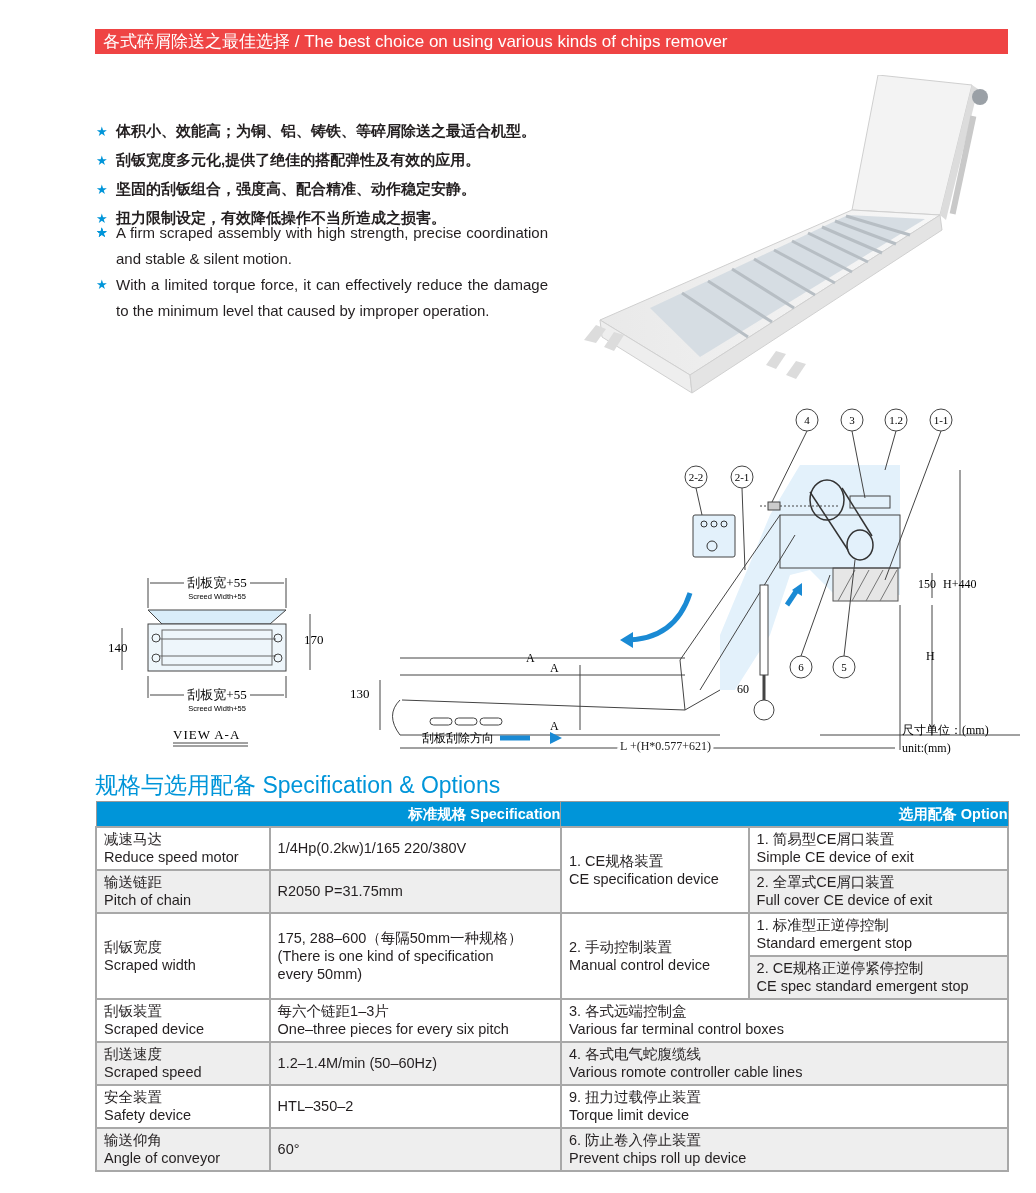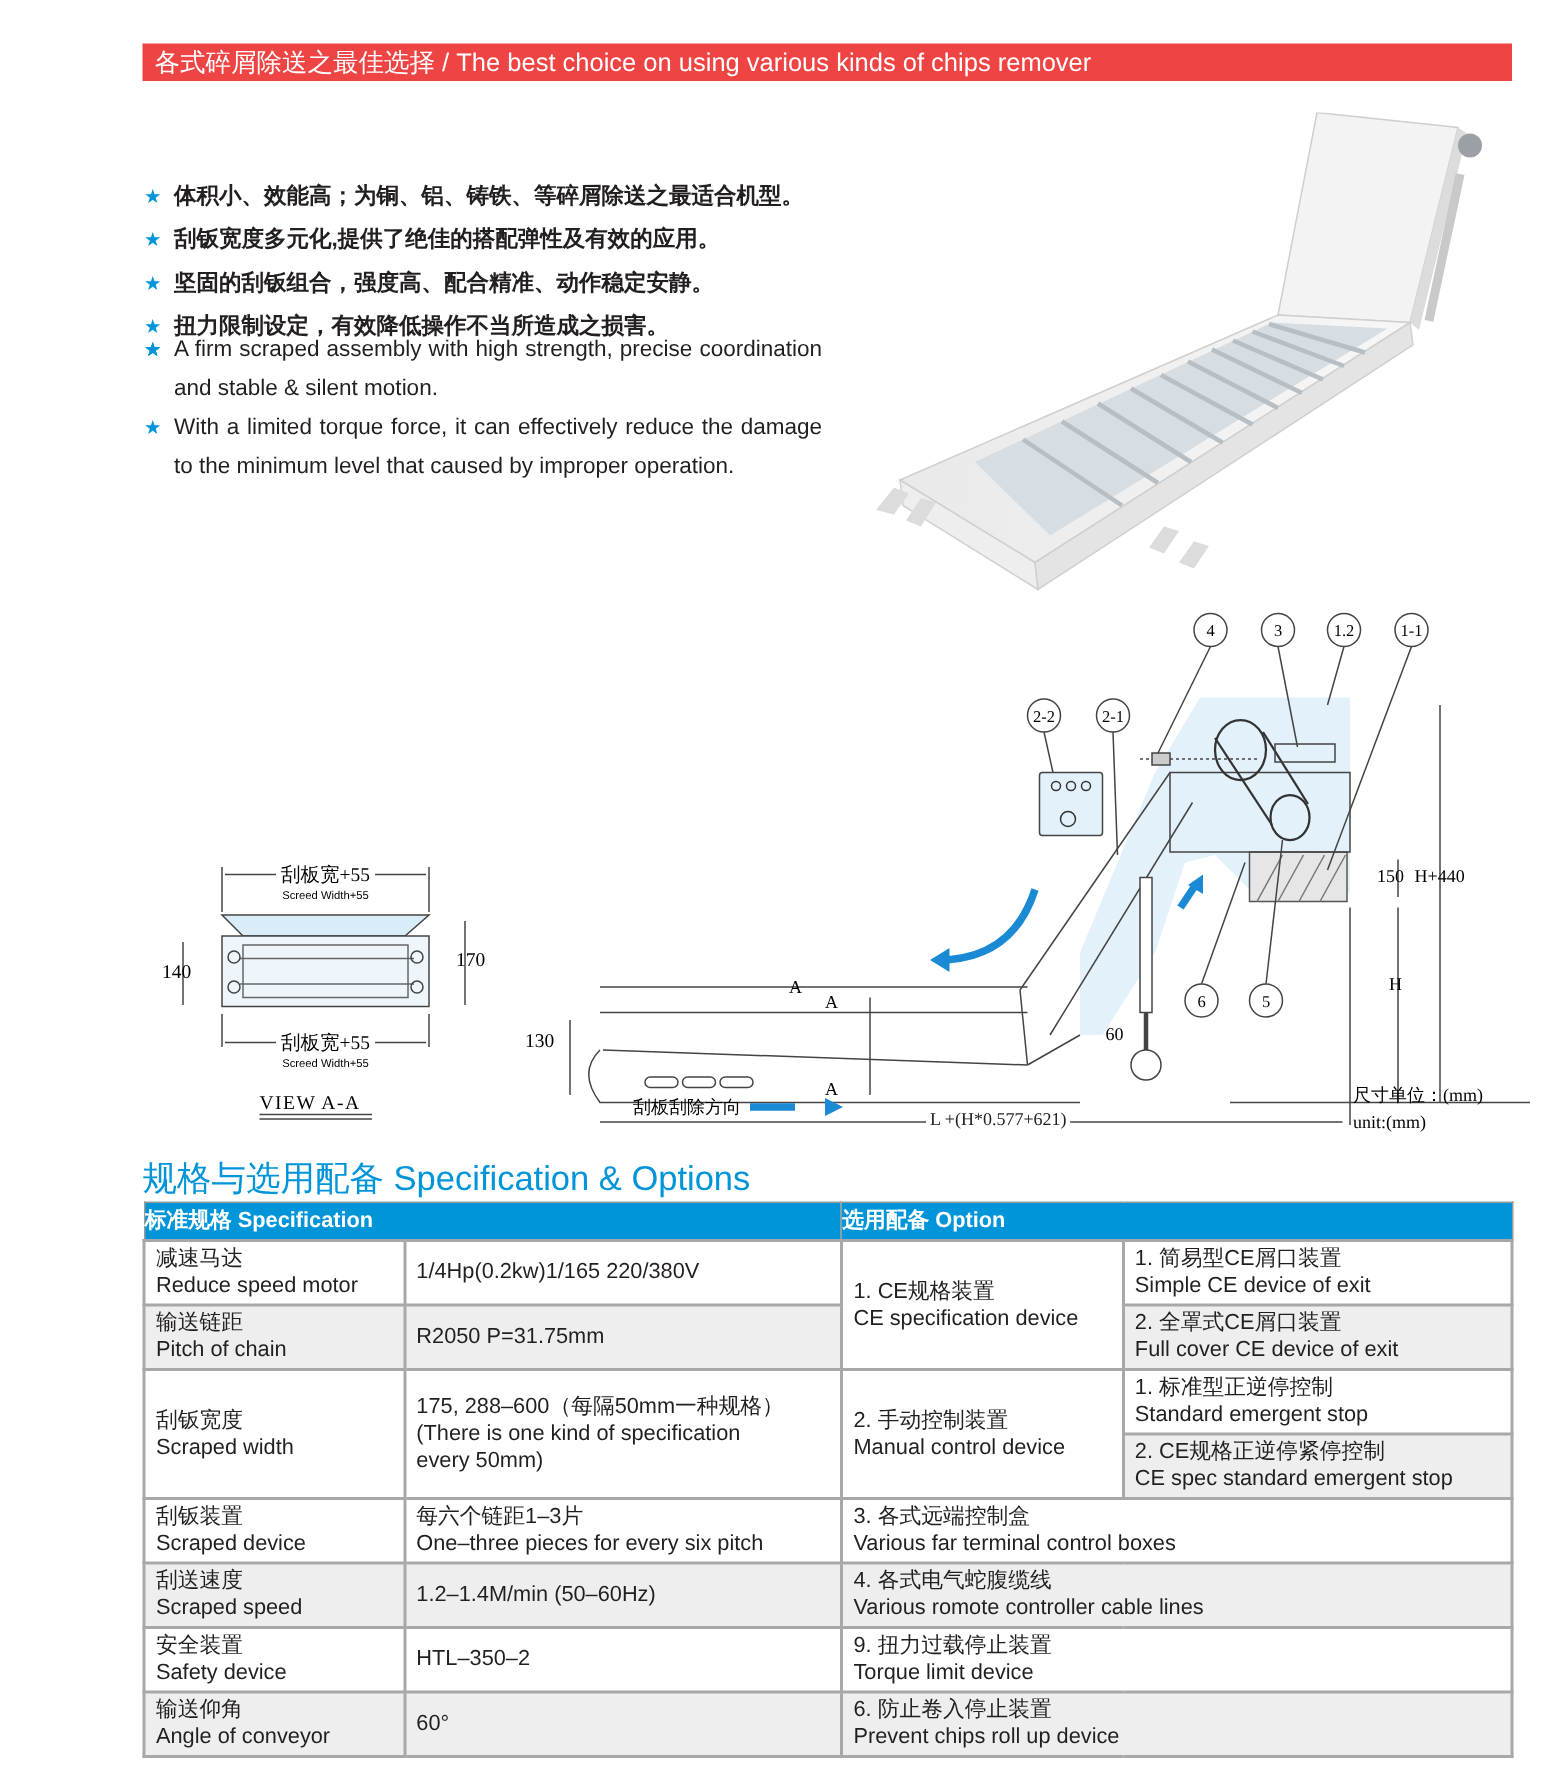--- a/index.html
+++ b/index.html
@@ -28,21 +28,21 @@
     .section-title {
       position: absolute; left: 95px; top: 770px; font-size: 23px; color: #0095d9; white-space: nowrap;
     }
 
     table.spec {
       position: absolute; left: 95px; top: 801px; width: 914px;
       border-collapse: collapse; font-size: 14.5px; line-height: 18px; color: #231f20;
     }
     table.spec th {
       background: #0095d9; color: #fff; font-weight: bold; height: 25px; font-size: 14.5px;
-      border: 1px solid #9a9a9a; text-align: left;
+      border: 1px solid #9a9a9a; text-align: right;
     }
     table.spec td { border: 2px solid #a8a8a8; padding: 0 7px; vertical-align: middle; }
     .gray { background: #eeeeee; }
     .white { background: #ffffff; }
     .c1 { width: 174px; }
     .c2 { width: 292px; }
     .c3 { width: 188px; }
     .c4 { width: 260px; }
     .line { display: block; white-space: nowrap; }
   </style>

